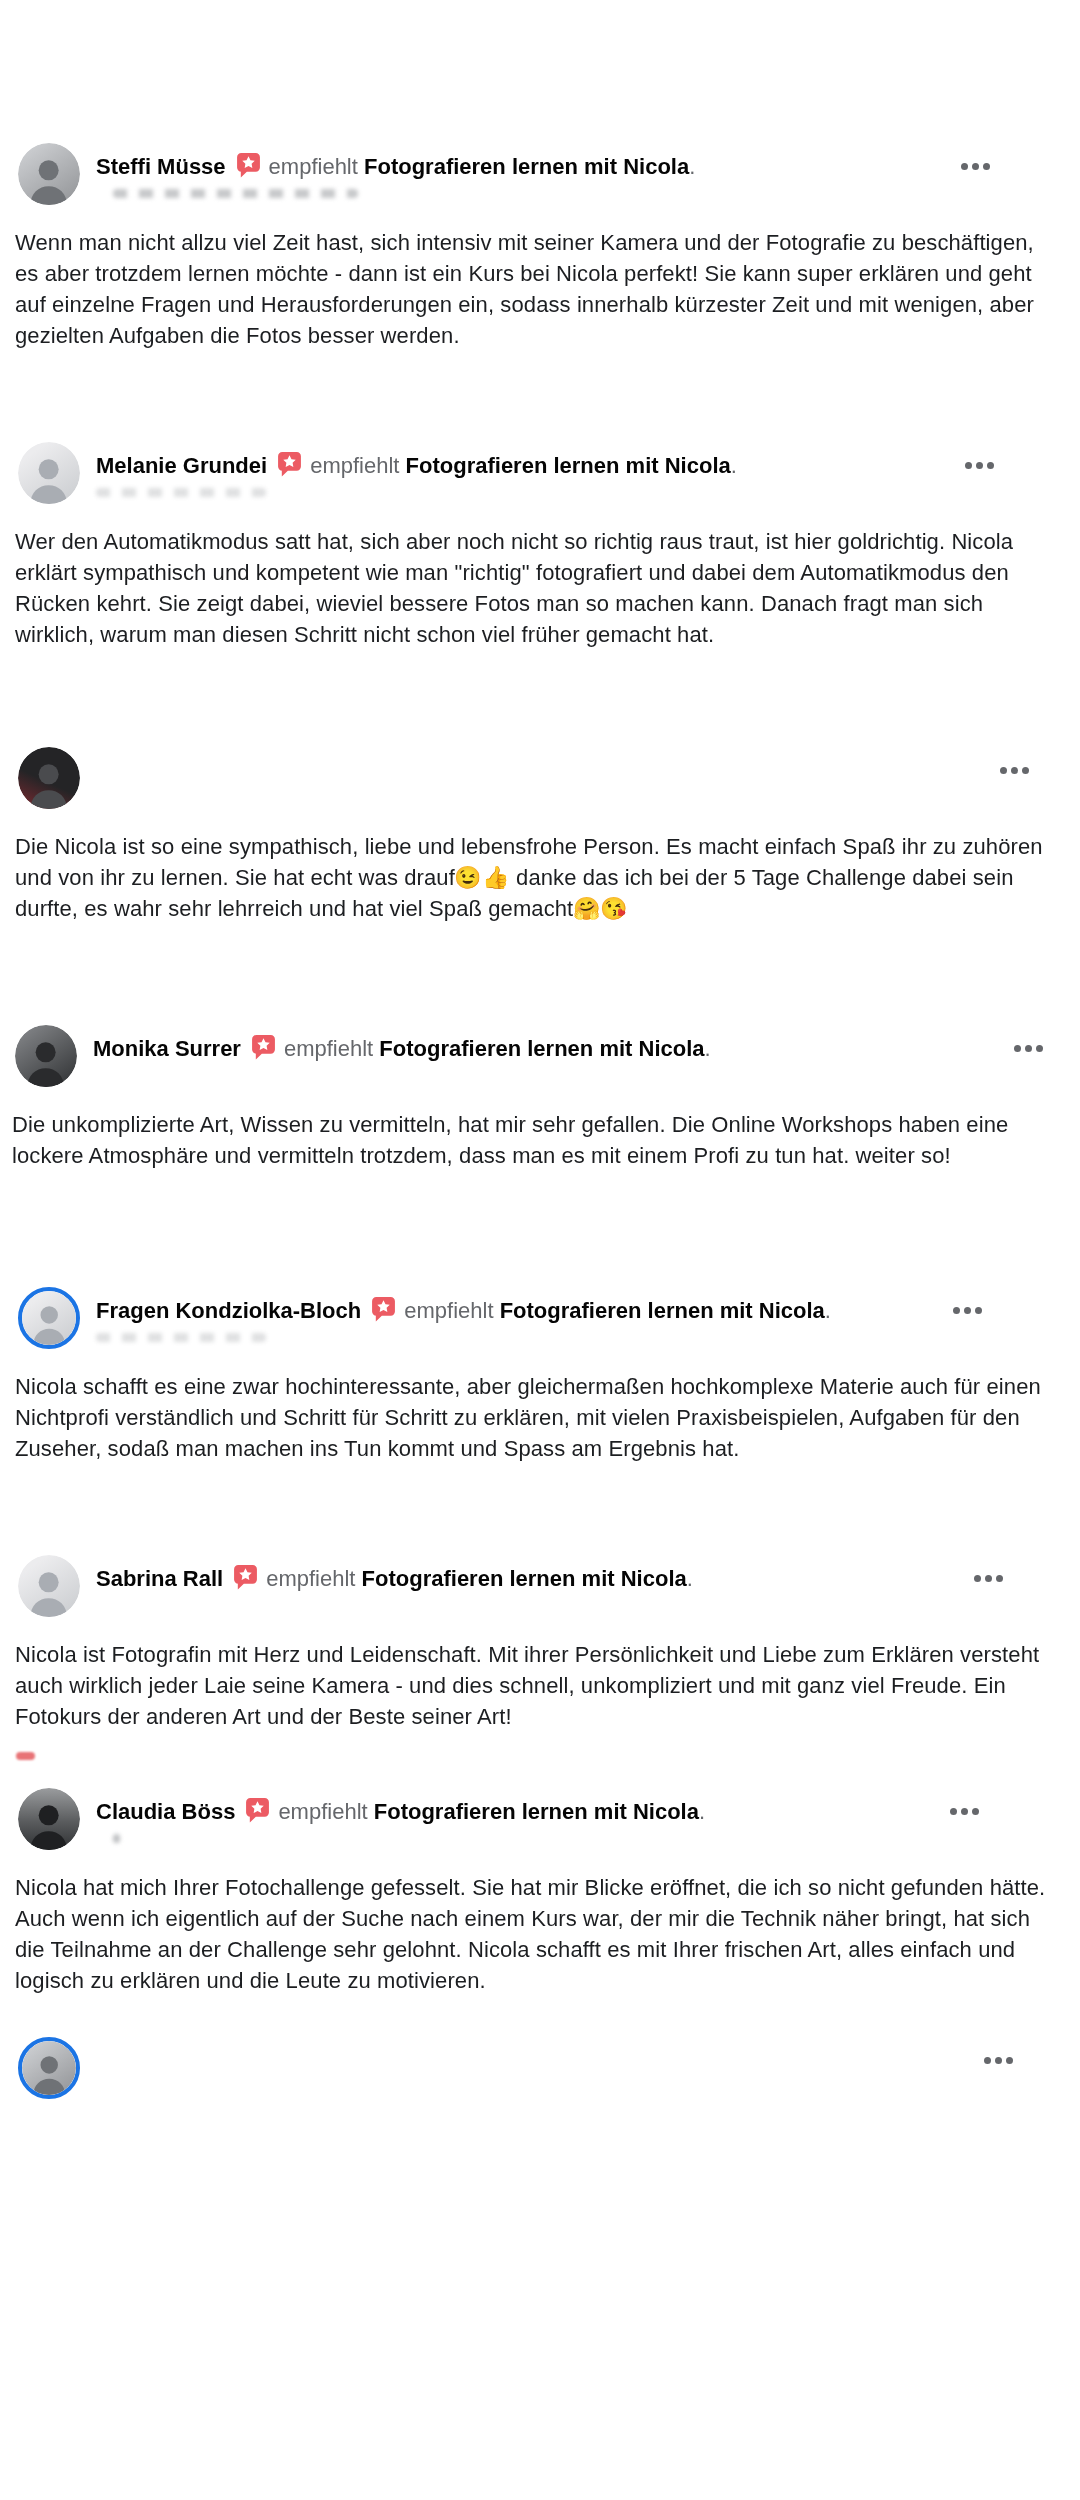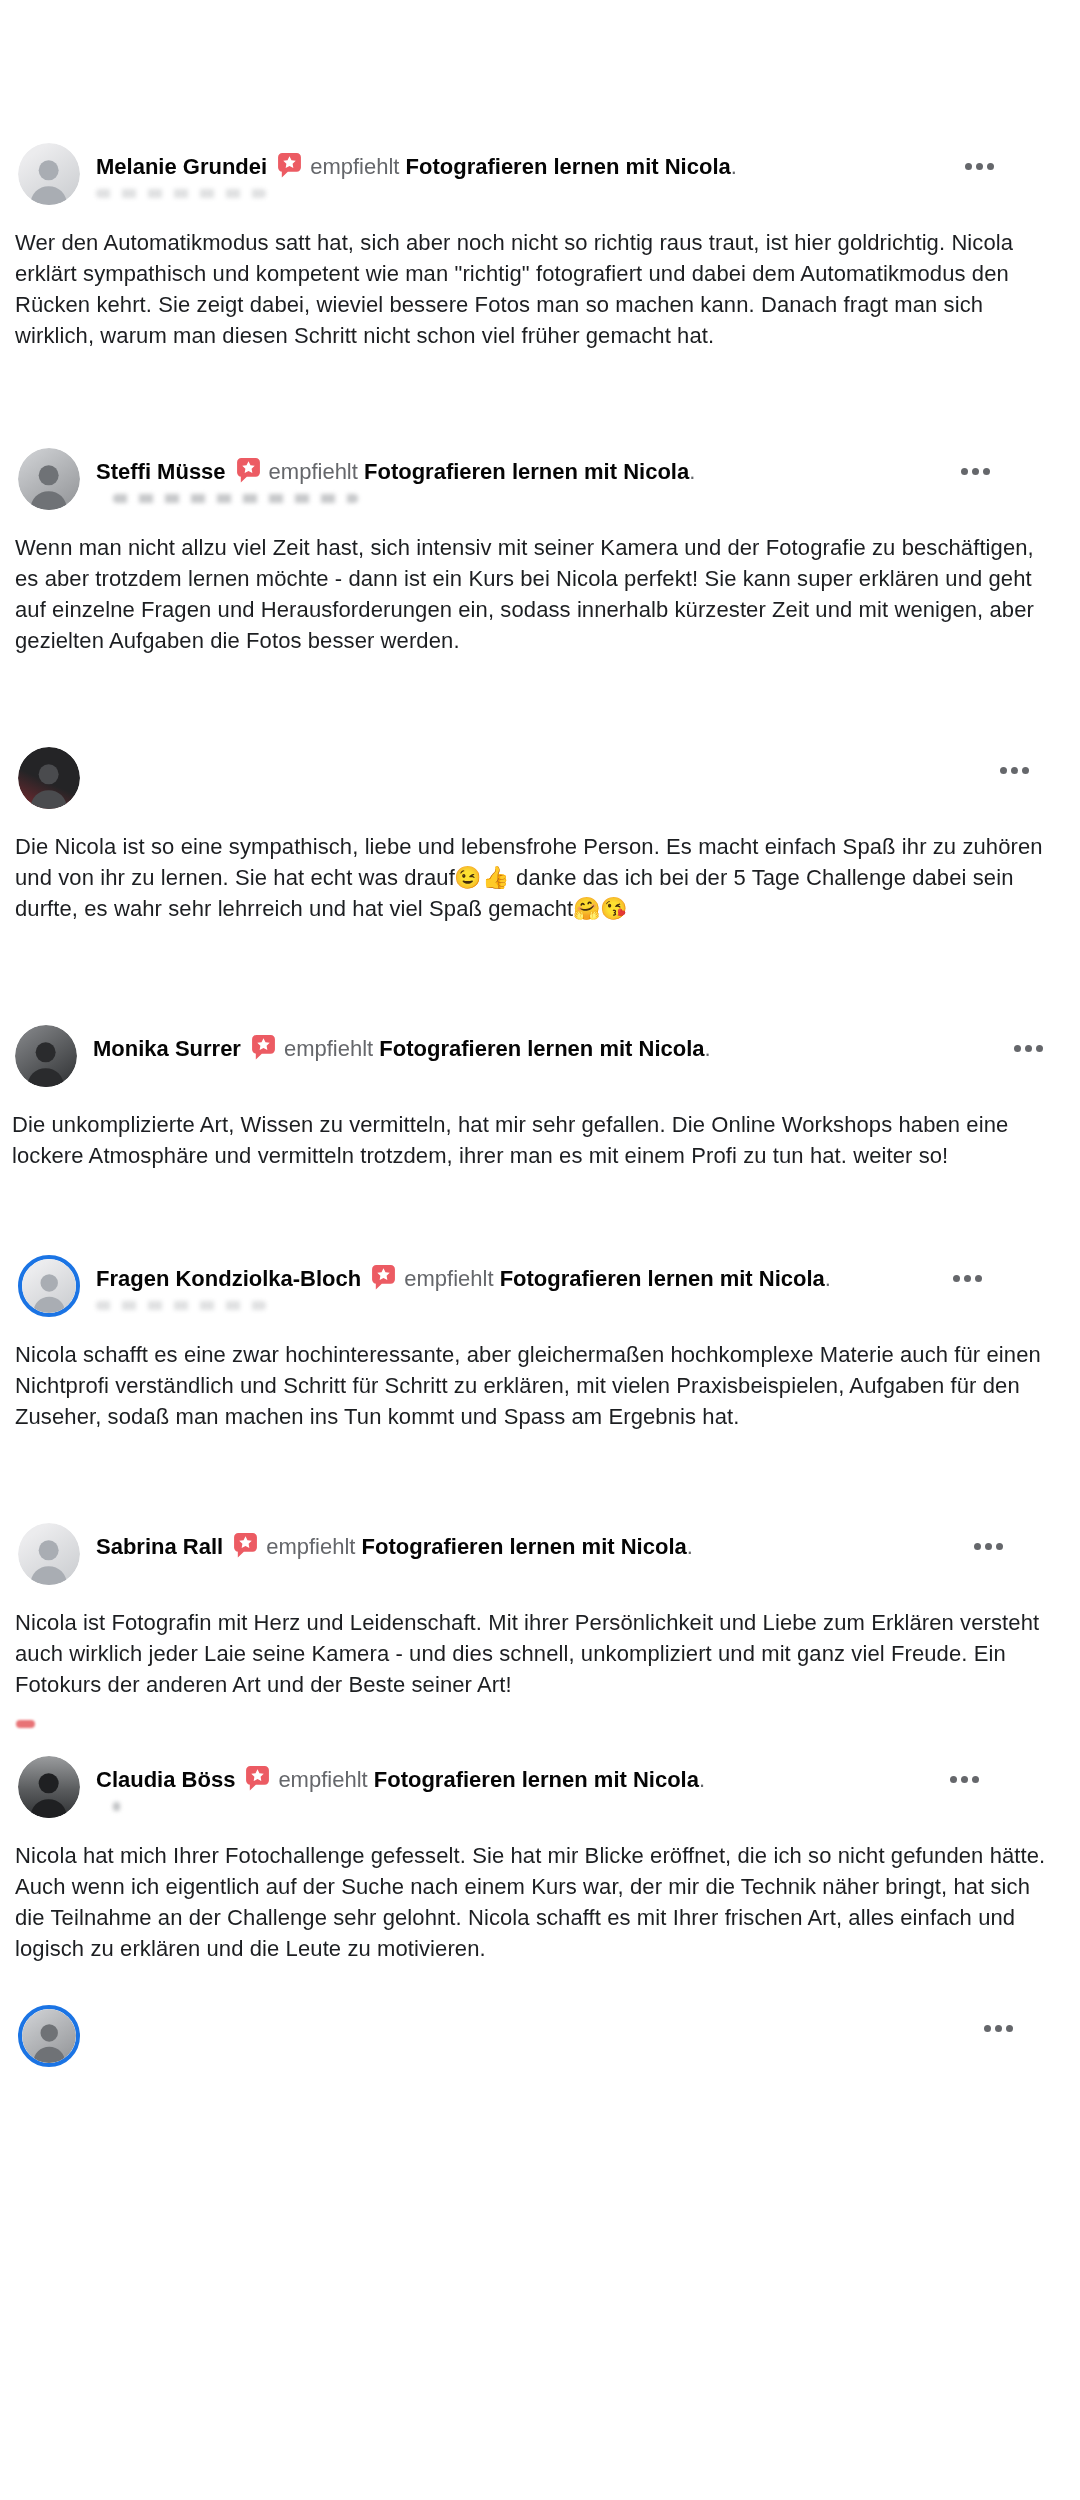--- a/index.html
+++ b/index.html
@@ -5,21 +5,21 @@
   * { margin:0; padding:0; box-sizing:border-box; }
   html,body { width:1080px; height:2500px; background:#ffffff; overflow:hidden; }
   body { font-family:"Liberation Sans", sans-serif; color:#1c1e21; }
 
   .reviews { padding-top:143px; }
 
   .review { position:relative; padding:0 30px 0 15px; }
   .r0 { margin-bottom:97px; }
   .r1 { margin-bottom:91px; }
   .r2 { margin-bottom:101px; }
-  .r3 { margin-bottom:84px;padding-left:12px; }
+  .r3 { margin-bottom:116px;padding-left:12px; }
   .r4 { margin-bottom:91px; }
   .r5 { margin-bottom:56px; }
   .r6 { margin-bottom:41px; }
   .r7 { margin-bottom:0; }
 
   .header { position:relative; display:flex; align-items:flex-start; min-height:62px; padding-left:3px; }
 
   .avatar-wrap { width:62px; height:62px; border-radius:50%; flex:0 0 auto; overflow:hidden; }
   .avatar-wrap.ring { box-shadow:0 0 0 2px #ffffff inset; border:4px solid #1b74e4; }
   .avatar { width:100%; height:100%; border-radius:50%; display:flex; align-items:flex-end; justify-content:center; overflow:hidden; }
@@ -59,20 +59,50 @@
   .body { margin-top:22px; font-size:22px; line-height:31px; color:#1c1e21; letter-spacing:.1px; }
 
   .red-mark { display:none; position:absolute; left:16px; bottom:-28px; width:19px; height:8px;
     border-radius:4px; background:#e45b5f; filter:blur(1px); opacity:.85; }
   .red-mark.show { display:block; }
 </style>
 </head>
 <body>
 
 <main class="reviews">
+  <article class="review r1">
+    <div class="header">
+      <div class="avatar-wrap">
+        <div class="avatar tone-mid">
+          <svg viewBox="0 0 64 64">
+            <circle class="ph" cx="32" cy="22" r="12"></circle>
+            <path class="ph" d="M10 64c0-14 9.8-23 22-23s22 9 22 23z"></path>
+          </svg>
+        </div>
+      </div>
+      <div class="header-text">
+        <span class="name">Steffi Müsse</span><span class="badge">
+          <svg viewBox="0 0 24 26">
+            <path fill="#ec5b63" d="M5 1h14a4 4 0 0 1 4 4v10a4 4 0 0 1-4 4h-8.6L4.6 24.6V19H5a4 4 0 0 1-4-4V5a4 4 0 0 1 4-4z"></path>
+            <path fill="#ffffff" d="M12 4.2l1.9 3.7 4.1.6-3 2.9.7 4.1-3.7-1.9-3.7 1.9.7-4.1-3-2.9 4.1-.6z"></path>
+          </svg>
+        </span><span class="action">empfiehlt</span>
+        <span class="page-name">Fotografieren lernen mit Nicola</span><span class="period">.</span>
+      </div>
+      <div class="menu">
+        <span class="dot"></span>
+        <span class="dot"></span>
+        <span class="dot"></span>
+      </div>
+    </div>
+    <div class="date-smudge visible"></div>
+    <p class="body">Wenn man nicht allzu viel Zeit hast, sich intensiv mit seiner Kamera und der Fotografie zu beschäftigen, es aber trotzdem lernen möchte - dann ist ein Kurs bei Nicola perfekt! Sie kann super erklären und geht auf einzelne Fragen und Herausforderungen ein, sodass innerhalb kürzester Zeit und mit wenigen, aber gezielten Aufgaben die Fotos besser werden.</p>
+
+  </article>
+
   <article class="review r0">
     <div class="header">
       <div class="avatar-wrap">
         <div class="avatar tone-light">
           <svg viewBox="0 0 64 64">
             <circle class="ph" cx="32" cy="22" r="12"></circle>
             <path class="ph" d="M10 64c0-14 9.8-23 22-23s22 9 22 23z"></path>
           </svg>
         </div>
       </div>
@@ -89,50 +119,20 @@
         <span class="dot"></span>
         <span class="dot"></span>
         <span class="dot"></span>
       </div>
     </div>
     <div class="date-smudge faint"></div>
     <p class="body">Wer den Automatikmodus satt hat, sich aber noch nicht so richtig raus traut, ist hier goldrichtig. Nicola erklärt sympathisch und kompetent wie man "richtig" fotografiert und dabei dem Automatikmodus den Rücken kehrt. Sie zeigt dabei, wieviel bessere Fotos man so machen kann. Danach fragt man sich wirklich, warum man diesen Schritt nicht schon viel früher gemacht hat.</p>
 
   </article>
 
-  <article class="review r1">
-    <div class="header">
-      <div class="avatar-wrap">
-        <div class="avatar tone-mid">
-          <svg viewBox="0 0 64 64">
-            <circle class="ph" cx="32" cy="22" r="12"></circle>
-            <path class="ph" d="M10 64c0-14 9.8-23 22-23s22 9 22 23z"></path>
-          </svg>
-        </div>
-      </div>
-      <div class="header-text">
-        <span class="name">Steffi Müsse</span><span class="badge">
-          <svg viewBox="0 0 24 26">
-            <path fill="#ec5b63" d="M5 1h14a4 4 0 0 1 4 4v10a4 4 0 0 1-4 4h-8.6L4.6 24.6V19H5a4 4 0 0 1-4-4V5a4 4 0 0 1 4-4z"></path>
-            <path fill="#ffffff" d="M12 4.2l1.9 3.7 4.1.6-3 2.9.7 4.1-3.7-1.9-3.7 1.9.7-4.1-3-2.9 4.1-.6z"></path>
-          </svg>
-        </span><span class="action">empfiehlt</span>
-        <span class="page-name">Fotografieren lernen mit Nicola</span><span class="period">.</span>
-      </div>
-      <div class="menu">
-        <span class="dot"></span>
-        <span class="dot"></span>
-        <span class="dot"></span>
-      </div>
-    </div>
-    <div class="date-smudge visible"></div>
-    <p class="body">Wenn man nicht allzu viel Zeit hast, sich intensiv mit seiner Kamera und der Fotografie zu beschäftigen, es aber trotzdem lernen möchte - dann ist ein Kurs bei Nicola perfekt! Sie kann super erklären und geht auf einzelne Fragen und Herausforderungen ein, sodass innerhalb kürzester Zeit und mit wenigen, aber gezielten Aufgaben die Fotos besser werden.</p>
-
-  </article>
-
   <article class="review r2">
     <div class="header">
       <div class="avatar-wrap">
         <div class="avatar tone-dark-red">
           <svg viewBox="0 0 64 64">
             <circle class="ph" cx="32" cy="22" r="12"></circle>
             <path class="ph" d="M10 64c0-14 9.8-23 22-23s22 9 22 23z"></path>
           </svg>
         </div>
       </div>
@@ -166,21 +166,21 @@
         </span><span class="action">empfiehlt</span>
         <span class="page-name">Fotografieren lernen mit Nicola</span><span class="period">.</span>
       </div>
       <div class="menu">
         <span class="dot"></span>
         <span class="dot"></span>
         <span class="dot"></span>
       </div>
     </div>
 
-    <p class="body">Die unkomplizierte Art, Wissen zu vermitteln, hat mir sehr gefallen. Die Online Workshops haben eine lockere Atmosphäre und vermitteln trotzdem, ihrer man es mit einem Profi zu tun hat. weiter so!</p>
+    <p class="body">Die unkomplizierte Art, Wissen zu vermitteln, hat mir sehr gefallen. Die Online Workshops haben eine lockere Atmosphäre und vermitteln trotzdem, dass man es mit einem Profi zu tun hat. weiter so!</p>
 
   </article>
 
   <article class="review r4">
     <div class="header">
       <div class="avatar-wrap ring">
         <div class="avatar tone-light">
           <svg viewBox="0 0 64 64">
             <circle class="ph" cx="32" cy="22" r="12"></circle>
             <path class="ph" d="M10 64c0-14 9.8-23 22-23s22 9 22 23z"></path>

